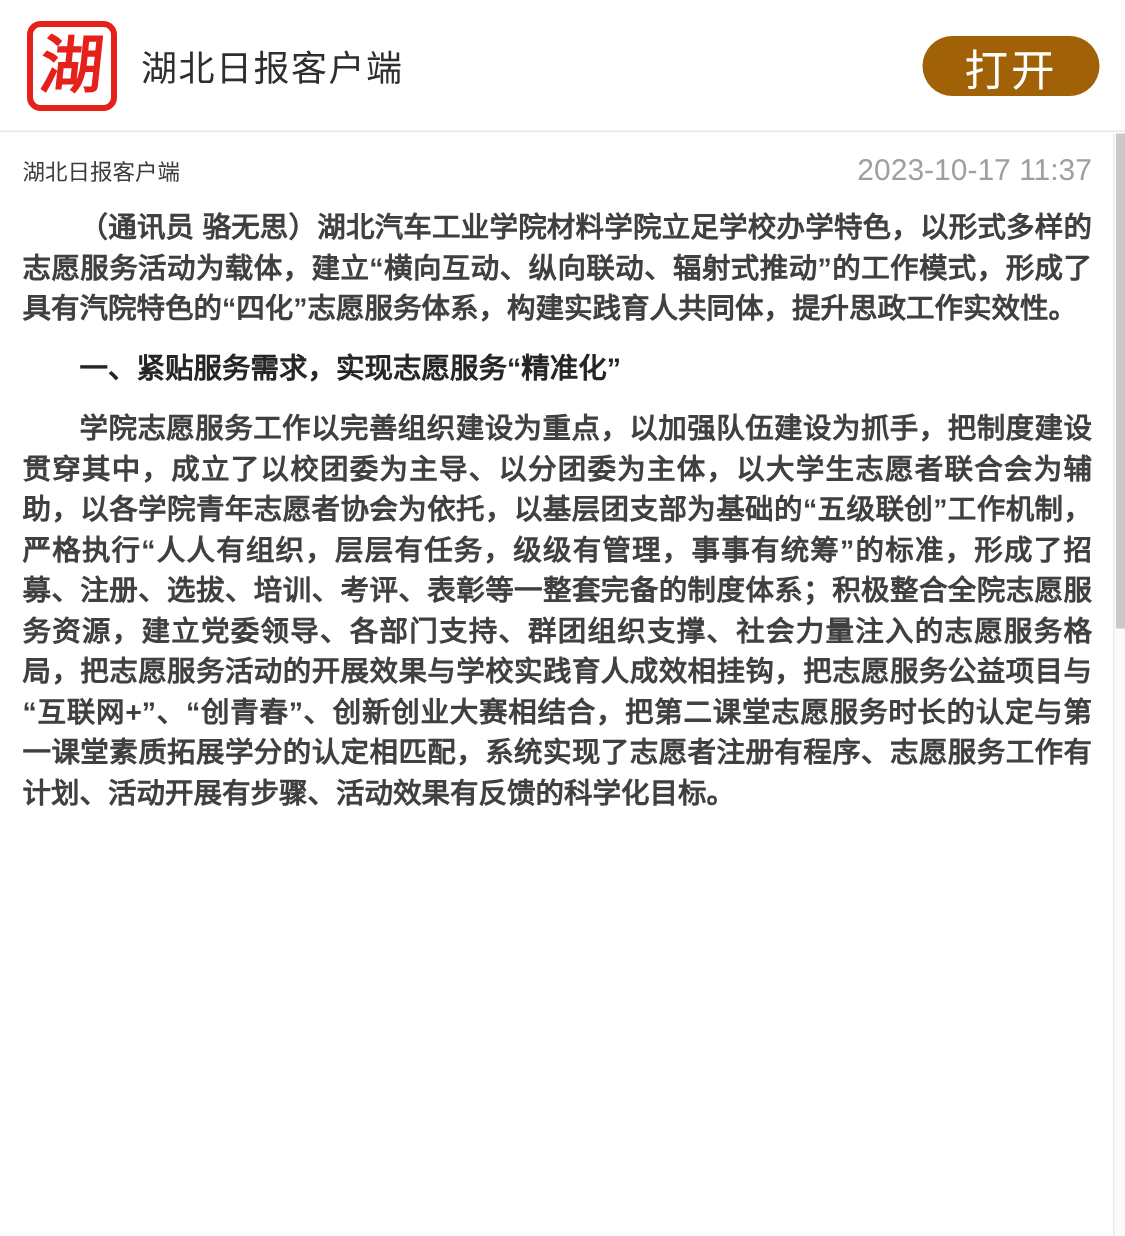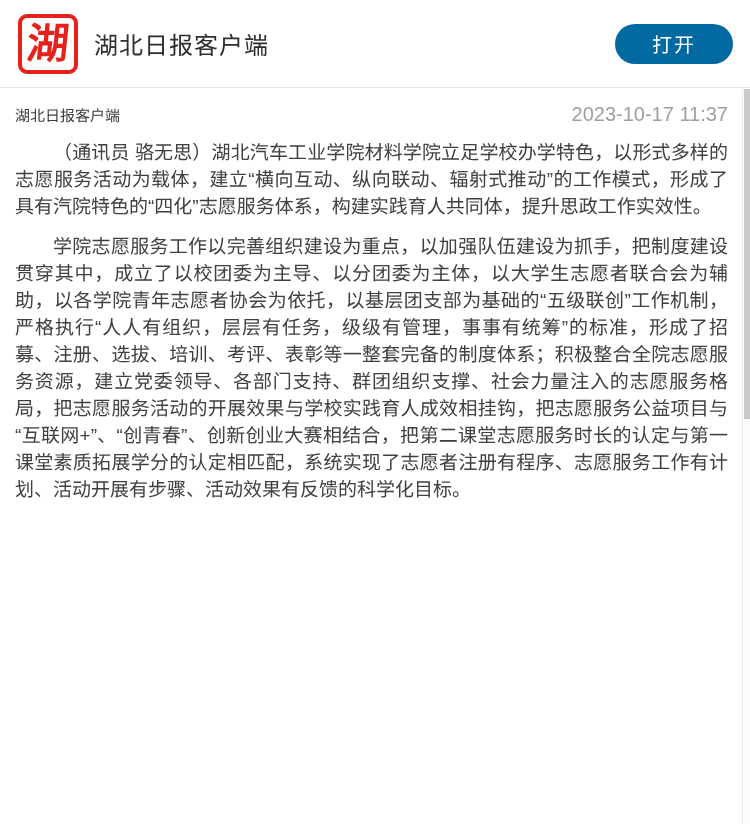--- a/index.html
+++ b/index.html
@@ -40,23 +40,23 @@
     margin-left: 16px;
     font-size: 24px;
     color: #2e2e2e;
     letter-spacing: 1px;
   }
   .open-btn {
     margin-left: auto;
     width: 118px; height: 40px;
     border: none;
     border-radius: 20px;
-    background: #0369a1;
+    background: #a16207;
     color: #ffffff;
-    font-size: 20px;
+    font-size: 29px;
     font-family: inherit;
     display: flex; align-items: center; justify-content: center;
     letter-spacing: 2px;
     cursor: pointer;
   }
 
   
   .scrollbar {
     position: absolute;
     top: 89px; right: 0; bottom: 0;
@@ -90,21 +90,21 @@
   .meta-date   { font-size: 20px; color: #9f9f9f; }
 
   .article-body { margin-top: 2px; }
   .article-body p, .article-body h3 {
     font-size: 19px;
     line-height: 27px;
     text-align: justify;
     text-indent: 2em;
     margin-top: 13px;
   }
-  .article-body p  { color: #404040; font-weight: normal; }
+  .article-body p  { color: #404040; font-weight: bold; }
   .article-body h3 { color: #262626; font-weight: bold; }
 </style>
 </head>
 <body>
 
 <div class="page">
 
   <header class="app-bar">
     <div class="logo">
       <span class="logo-char">湖</span>
@@ -115,20 +115,21 @@
 
   <main class="content">
 
     <div class="meta-row">
       <span class="meta-source">湖北日报客户端</span>
       <span class="meta-date">2023-10-17 11:37</span>
     </div>
 
     <article class="article-body">
       <p>（通讯员 骆无思）湖北汽车工业学院材料学院立足学校办学特色，以形式多样的志愿服务活动为载体，建立“横向互动、纵向联动、辐射式推动”的工作模式，形成了具有汽院特色的“四化”志愿服务体系，构建实践育人共同体，提升思政工作实效性。</p>
+      <h3>一、紧贴服务需求，实现志愿服务“精准化”</h3>
       <p>学院志愿服务工作以完善组织建设为重点，以加强队伍建设为抓手，把制度建设贯穿其中，成立了以校团委为主导、以分团委为主体，以大学生志愿者联合会为辅助，以各学院青年志愿者协会为依托，以基层团支部为基础的“五级联创”工作机制，严格执行“人人有组织，层层有任务，级级有管理，事事有统筹”的标准，形成了招募、注册、选拔、培训、考评、表彰等一整套完备的制度体系；积极整合全院志愿服务资源，建立党委领导、各部门支持、群团组织支撑、社会力量注入的志愿服务格局，把志愿服务活动的开展效果与学校实践育人成效相挂钩，把志愿服务公益项目与“互联网+”、“创青春”、创新创业大赛相结合，把第二课堂志愿服务时长的认定与第一课堂素质拓展学分的认定相匹配，系统实现了志愿者注册有程序、志愿服务工作有计划、活动开展有步骤、活动效果有反馈的科学化目标。</p>
     </article>
   </main>
 
   <div class="scrollbar">
     <div class="scrollbar-thumb"></div>
   </div>
 
 </div>
 

